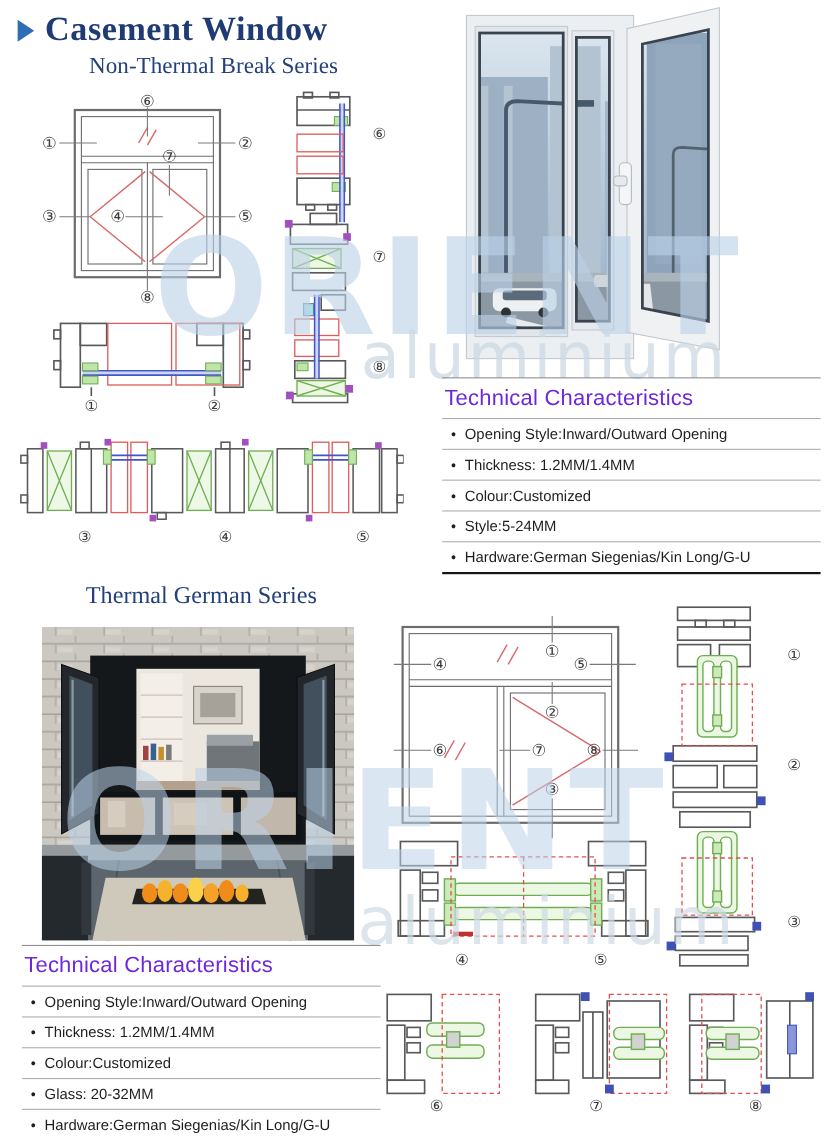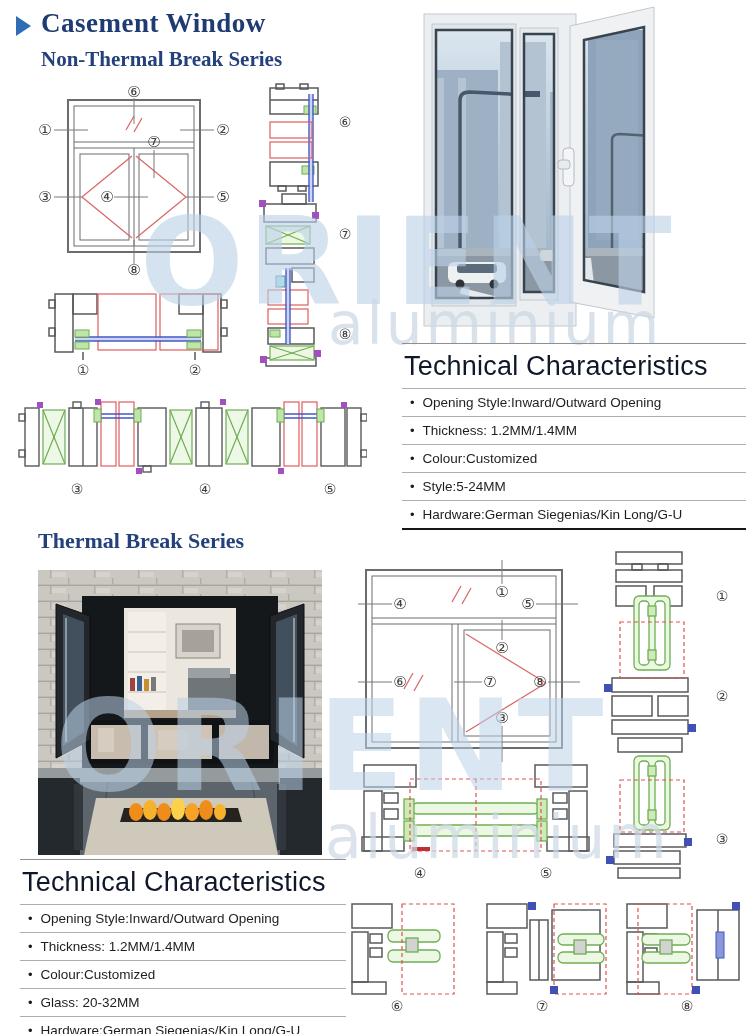--- a/index.html
+++ b/index.html
@@ -2,29 +2,29 @@
 <html><head>
 <meta charset="utf-8">
 <style>
   html,body{margin:0;padding:0;background:#ffffff;}
   .page{position:relative;width:750px;height:1034px;background:#fff;overflow:hidden;
         font-family:"Liberation Sans",sans-serif;}
   
   .title-row{position:absolute;left:16px;top:8px;display:flex;align-items:center;z-index:4;}
   .arrow{width:0;height:0;border-left:15px solid #2f6db5;border-top:10px solid transparent;
          border-bottom:10px solid transparent;margin-right:10px;margin-top:4px;}
-  .main-title{font-family:"Liberation Serif",serif;font-size:27px;font-weight:600;color:#1f3b73;letter-spacing:.5px;}
-  .sub-title{position:absolute;font-family:"Liberation Serif",serif;font-weight:700;color:#24417b;z-index:4;}
+  .main-title{font-family:"Liberation Serif",serif;font-size:31px;font-weight:600;color:#1f3b73;letter-spacing:.5px;}
+  .sub-title{position:absolute;font-family:"Liberation Serif",serif;font-weight:400;color:#24417b;z-index:4;margin-left:40px;}
   #sub-top{left:41px;top:47px;font-size:21px;}
   #sub-bottom{left:38px;top:528px;font-size:22px;}
   
   .tech{position:absolute;z-index:6;background:transparent;border-bottom:2.5px solid #161616;}
   #tech-top{left:402px;top:343px;width:344px;}
   #tech-bottom{left:20px;top:859px;width:326px;}
-  .tech-heading{font-size:27px;color:#0f172a;padding:7px 0 6px 2px;border-top:1px solid #8f8f8f;letter-spacing:.2px;}
+  .tech-heading{font-size:20px;color:#6d28d9;padding:7px 0 6px 2px;border-top:1px solid #8f8f8f;letter-spacing:.2px;}
   .tech-row{border-top:1px solid #adadad;padding:6px 0 6px 4px;font-size:13.5px;color:#1e1e1e;
             display:flex;align-items:baseline;white-space:nowrap;}
   .tech-row .bullet{margin:0 8px 0 4px;font-size:13px;color:#1e1e1e;}
   
   .art{position:absolute;z-index:2;}
   #photo-city{left:400px;top:0;z-index:1;}
   #photo-room{left:38px;top:570px;z-index:1;}
   #dwg-nt-elev{left:30px;top:84px;}
   #dwg-nt-vstack{left:252px;top:82px;}
   #dwg-nt-h12{left:35px;top:280px;}
@@ -41,21 +41,21 @@
 </head>
 <body>
 
 <div class="page">
 
   <div class="title-row">
     <div class="arrow"></div>
     <div class="main-title">Casement Window</div>
   </div>
   <div class="sub-title" id="sub-top">Non-Thermal Break Series</div>
-  <div class="sub-title" id="sub-bottom">Thermal Break Series</div>
+  <div class="sub-title" id="sub-bottom">Thermal German Series</div>
 
   <svg id="photo-city" class="art" width="350" height="345" viewBox="0 0 350 345">
     <defs>
       <linearGradient id="sky" x1="0" y1="0" x2="0" y2="1">
         <stop offset="0" stop-color="#e3ecf3"></stop>
           <stop offset="0.45" stop-color="#b8cbdb"></stop>
           <stop offset="1" stop-color="#8fa6be"></stop>
       </linearGradient>
       <clipPath id="panes">
         <rect x="36" y="30" width="76" height="268"></rect>

